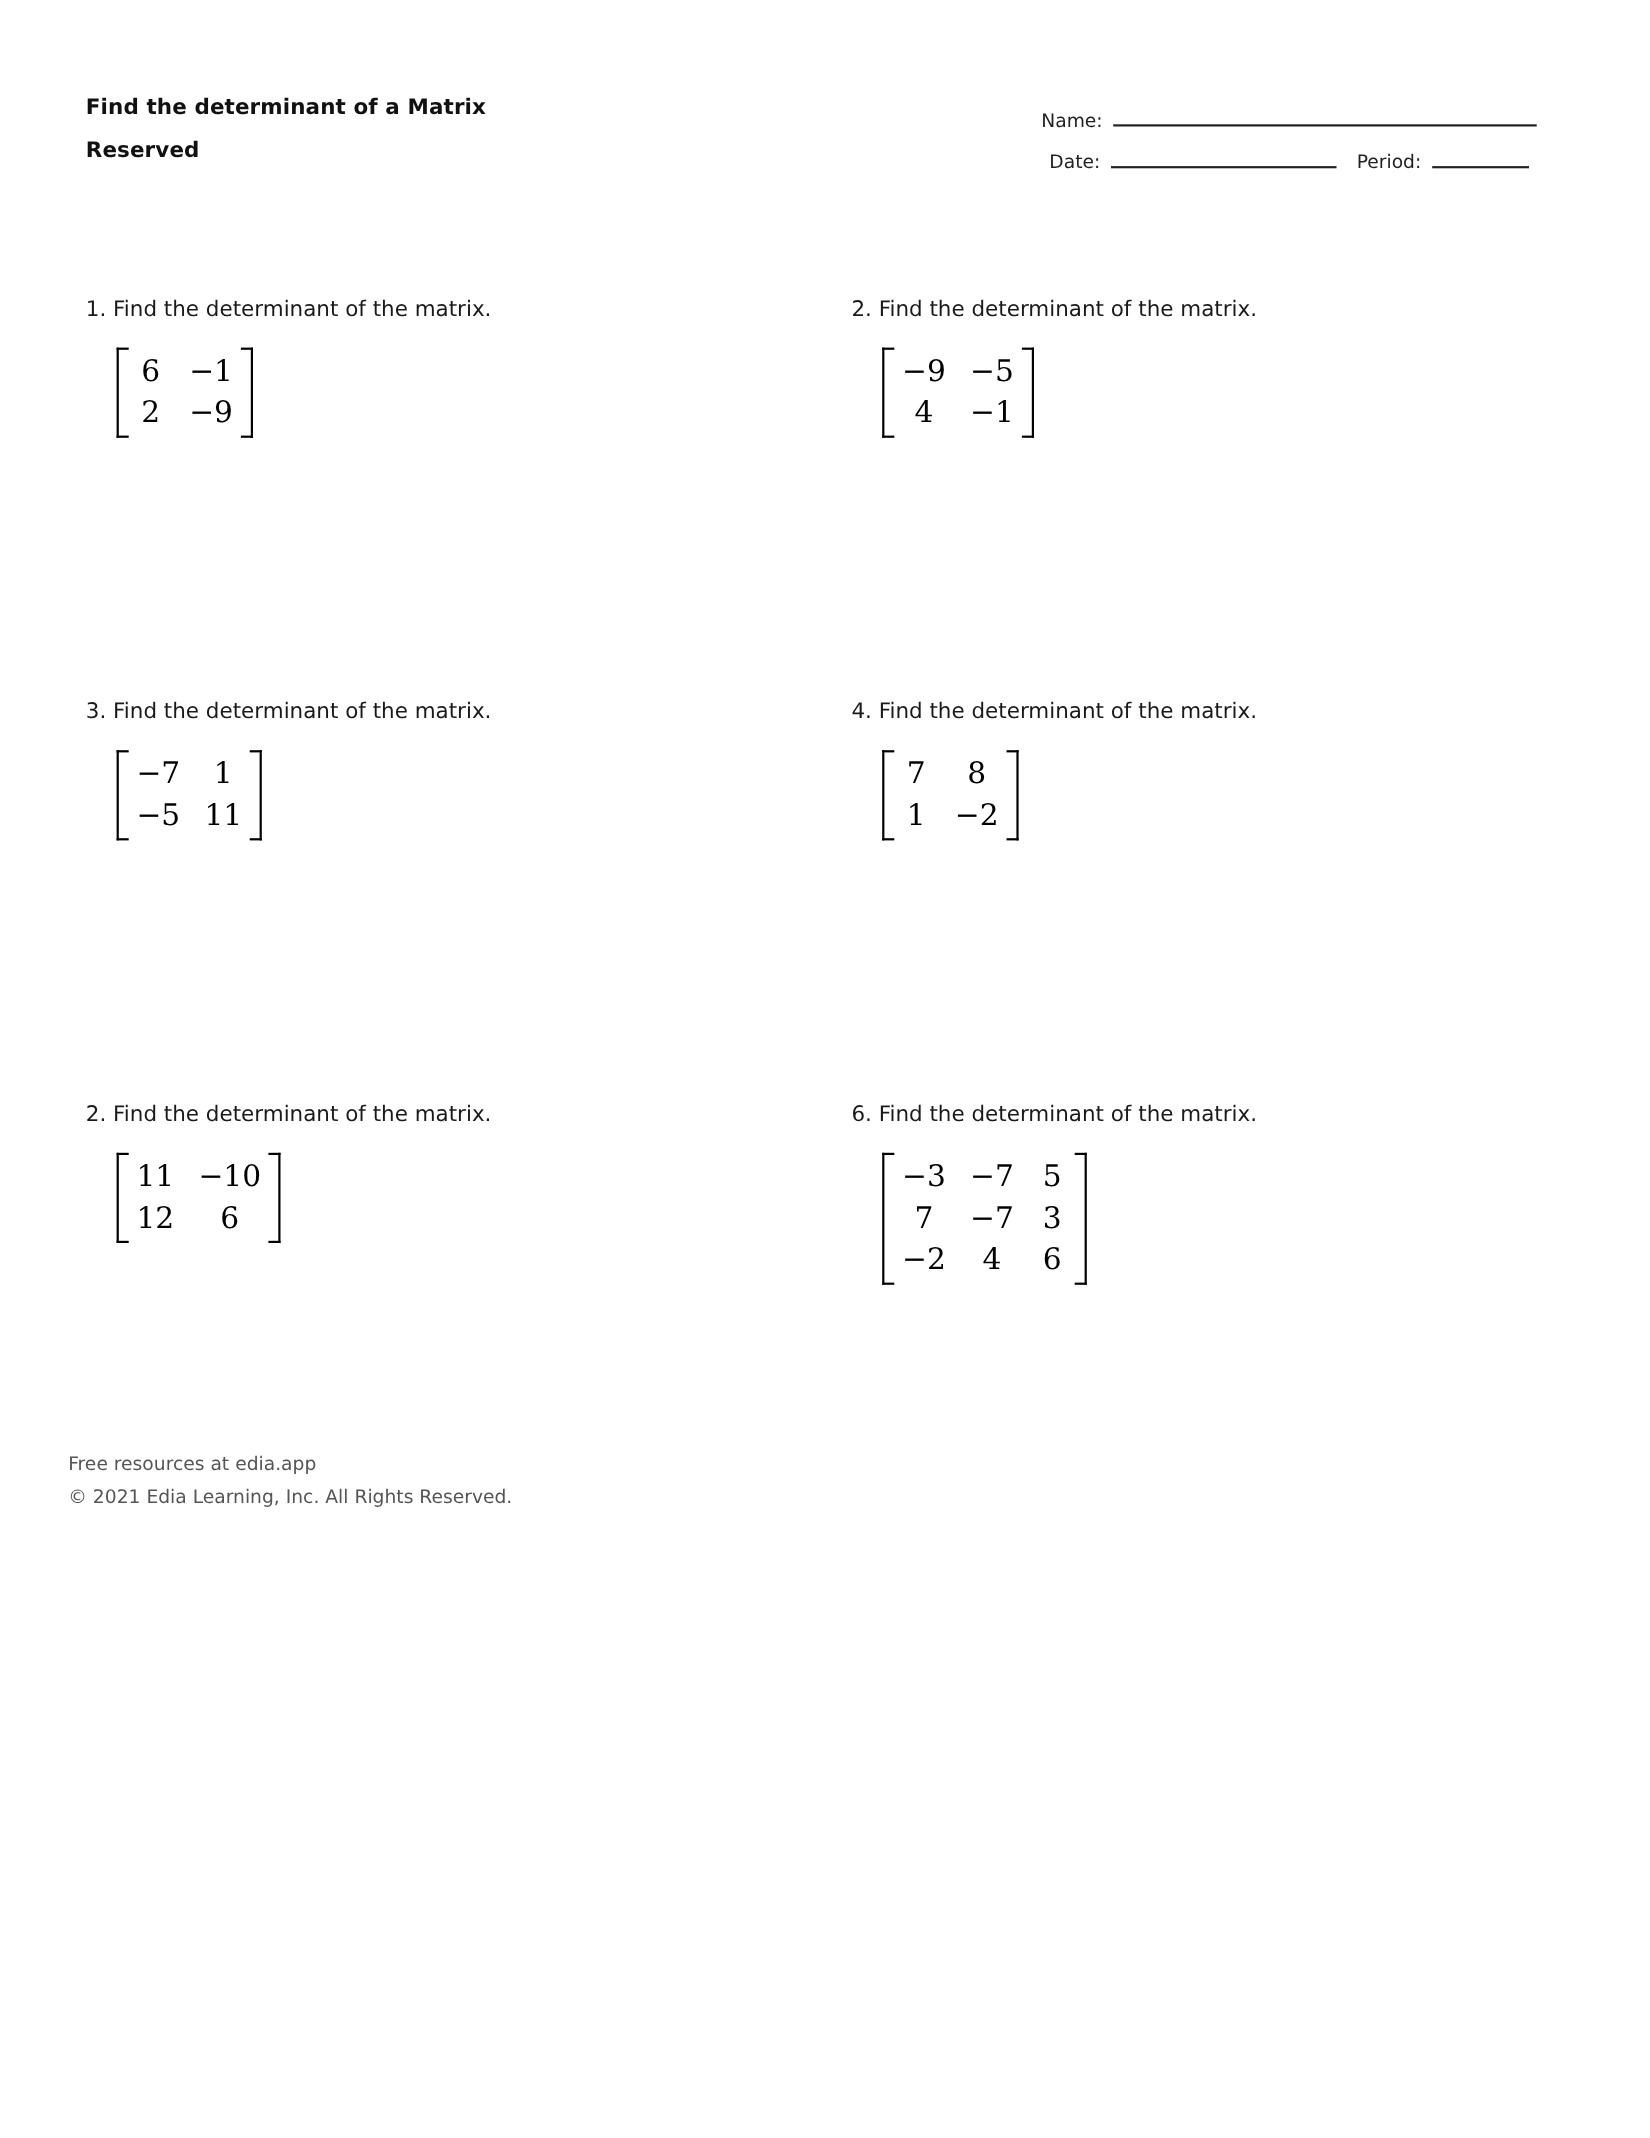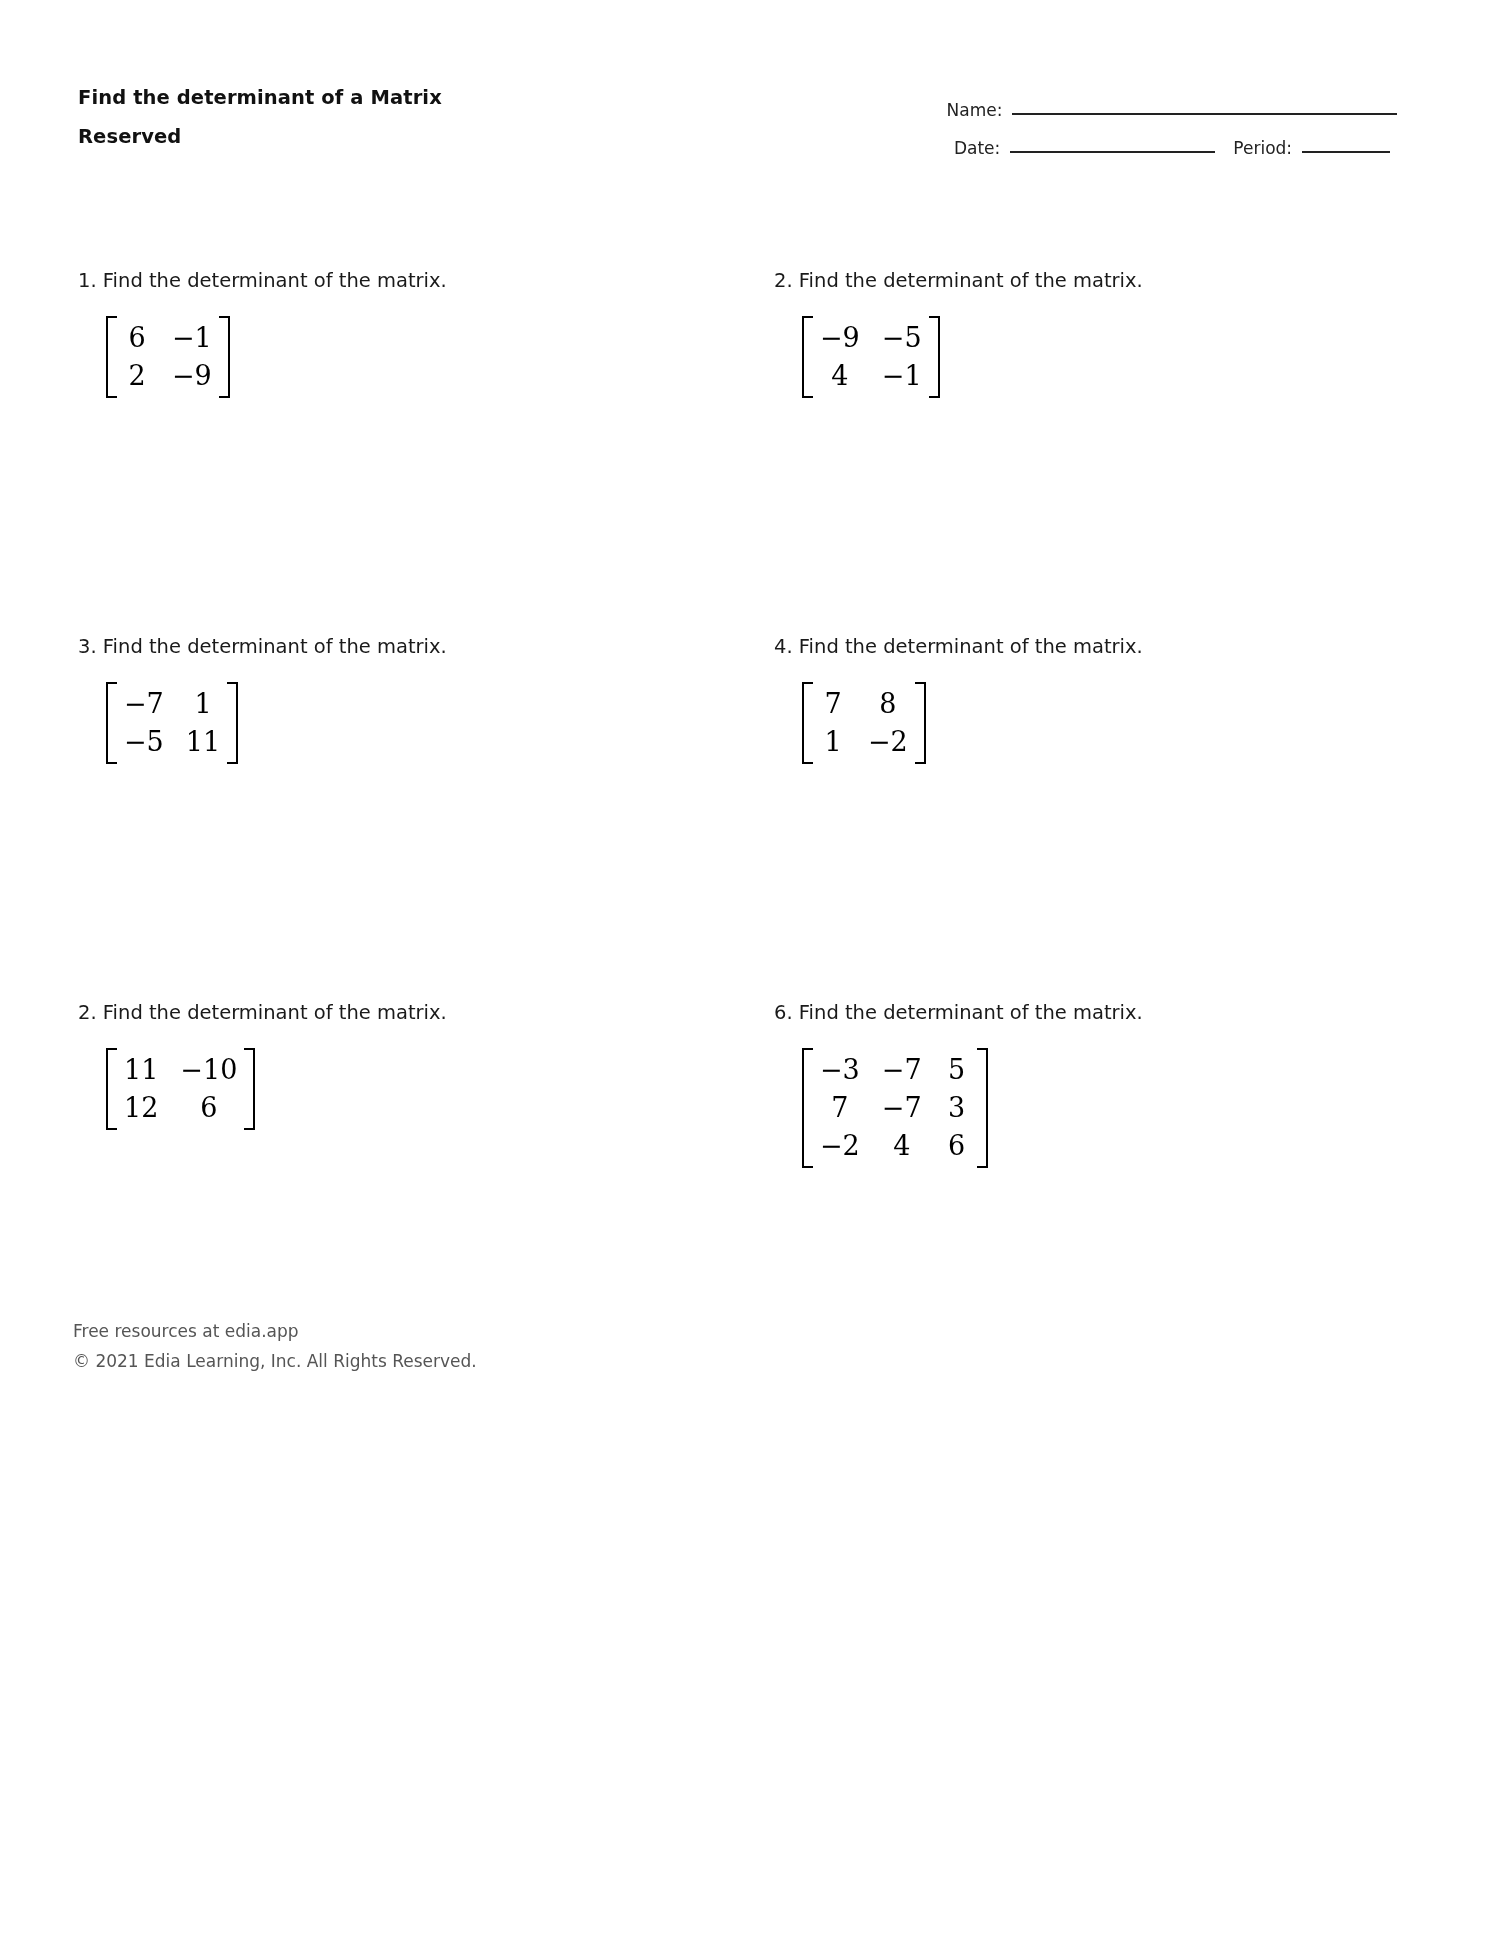--- a/index.html
+++ b/index.html
@@ -134,21 +134,21 @@
   }
   .mcell {
     text-align: center;
     min-width: 26px;
     white-space: nowrap;
   }
 
   
   .footer {
     position: absolute;
-    left: 73px;
+    left: 62px;
     bottom: 76px;
     font-size: 17px;
     color: #555555;
     line-height: 30px;
   }
   .footer div { white-space: nowrap; }
 </style>
 </head>
 <body>
 

